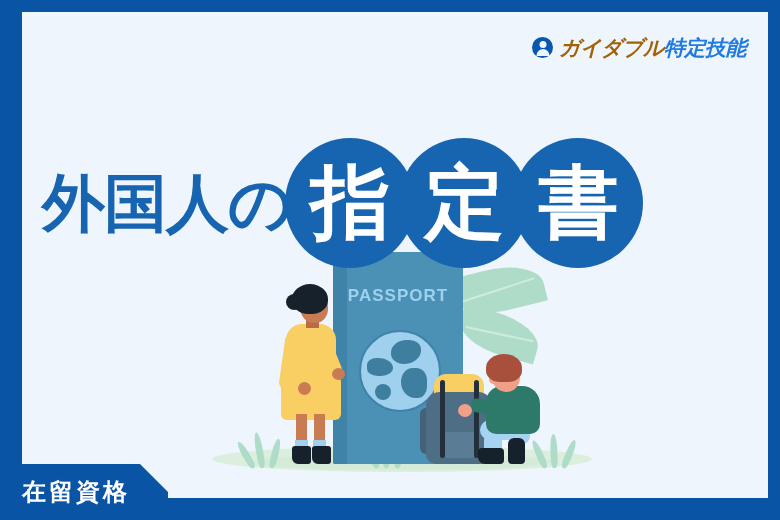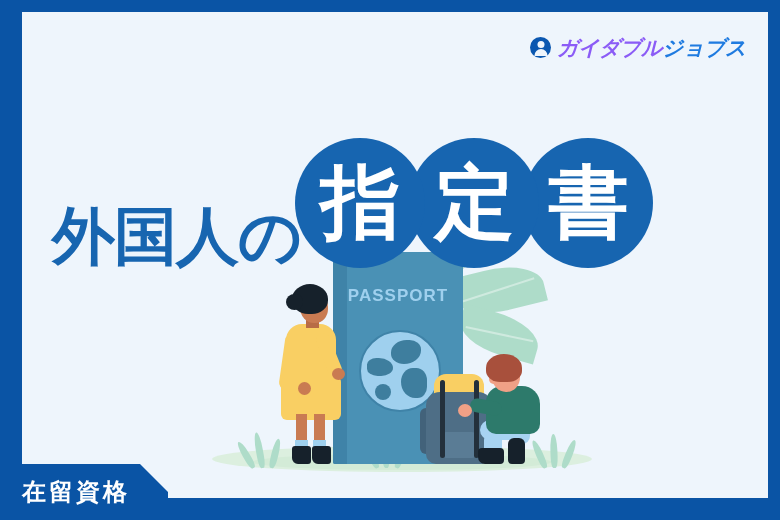--- a/index.html
+++ b/index.html
@@ -35,32 +35,32 @@
     width:7px;height:7px;border-radius:50%;background:#EEF5FC;
   }
   .logo-mark::after{
     content:"";position:absolute;left:50%;top:12px;transform:translateX(-50%);
     width:13px;height:7px;border-radius:7px 7px 0 0;background:#EEF5FC;
   }
   .logo-text{
     font-size:21px;font-weight:bold;letter-spacing:-0.5px;
     font-style:italic;white-space:nowrap;line-height:1;
   }
-  .logo-text .dark{color:#8b5cf6;}
+  .logo-text .dark{color:#a16207;}
   .logo-text .blue{color:#1F7BE0;}
 
   
   .subtitle{
     position:absolute;left:14px;top:58px;
     font-size:41px;font-weight:bold;color:#101820;
     letter-spacing:1px;white-space:nowrap;line-height:1.1;
   }
   .title-row{
-    position:absolute;left:30px;top:126px;
-    display:flex;align-items:flex-end;height:130px;
+    position:absolute;left:20px;top:126px;
+    display:flex;align-items:center;height:130px;
   }
   .title-plain{
     font-size:63px;font-weight:bold;color:#1765B0;
     letter-spacing:-1px;line-height:1;white-space:nowrap;
     position:relative;z-index:3;
   }
   .circles{
     display:flex;align-items:center;margin-left:-6px;
   }
   .circ{
@@ -186,21 +186,21 @@
   }
 </style>
 </head>
 <body>
 
 <div class="banner">
   <div class="panel">
 
     <div class="logo">
       <span class="logo-mark"></span>
-      <span class="logo-text"><span class="dark">ガイダブル</span><span class="blue">ジョブス</span></span>
+      <span class="logo-text"><span class="dark">ガイダブル</span><span class="blue">特定技能</span></span>
     </div>
 
 
     <div class="title-row">
       <span class="title-plain">外国人の</span>
       <span class="circles">
         <span class="circ c1">指</span>
         <span class="circ c2">定</span>
         <span class="circ c3">書</span>
       </span>

